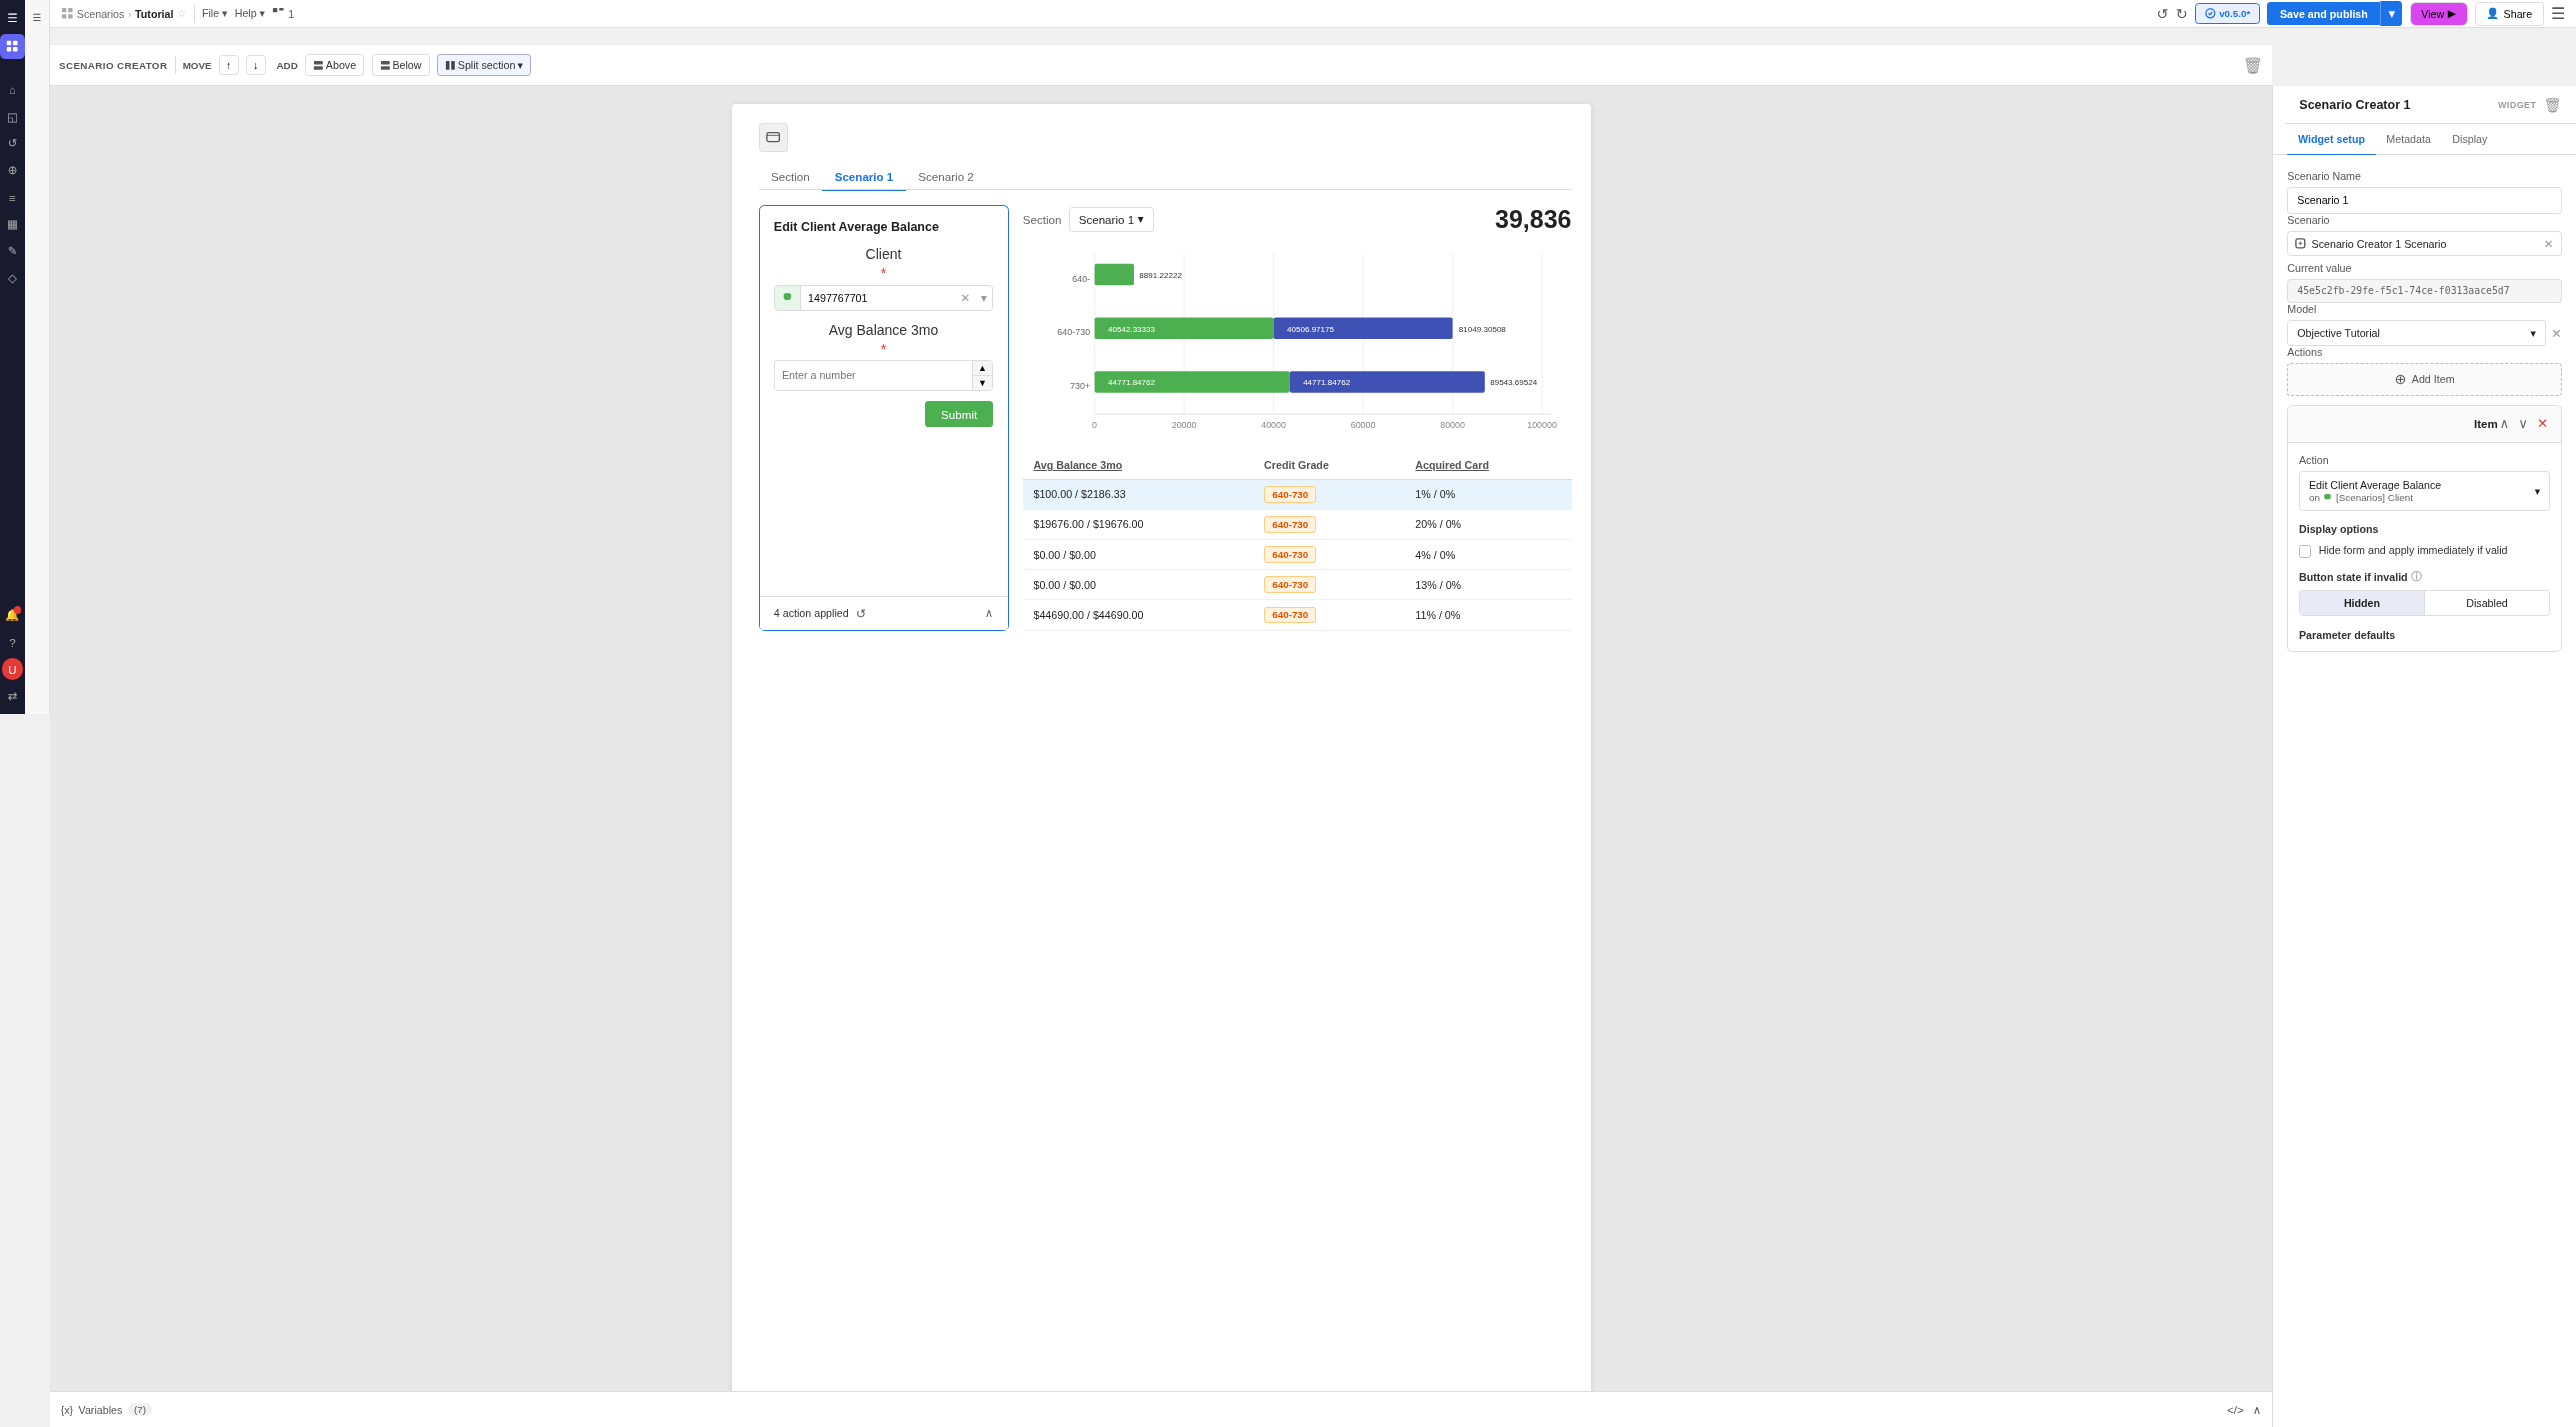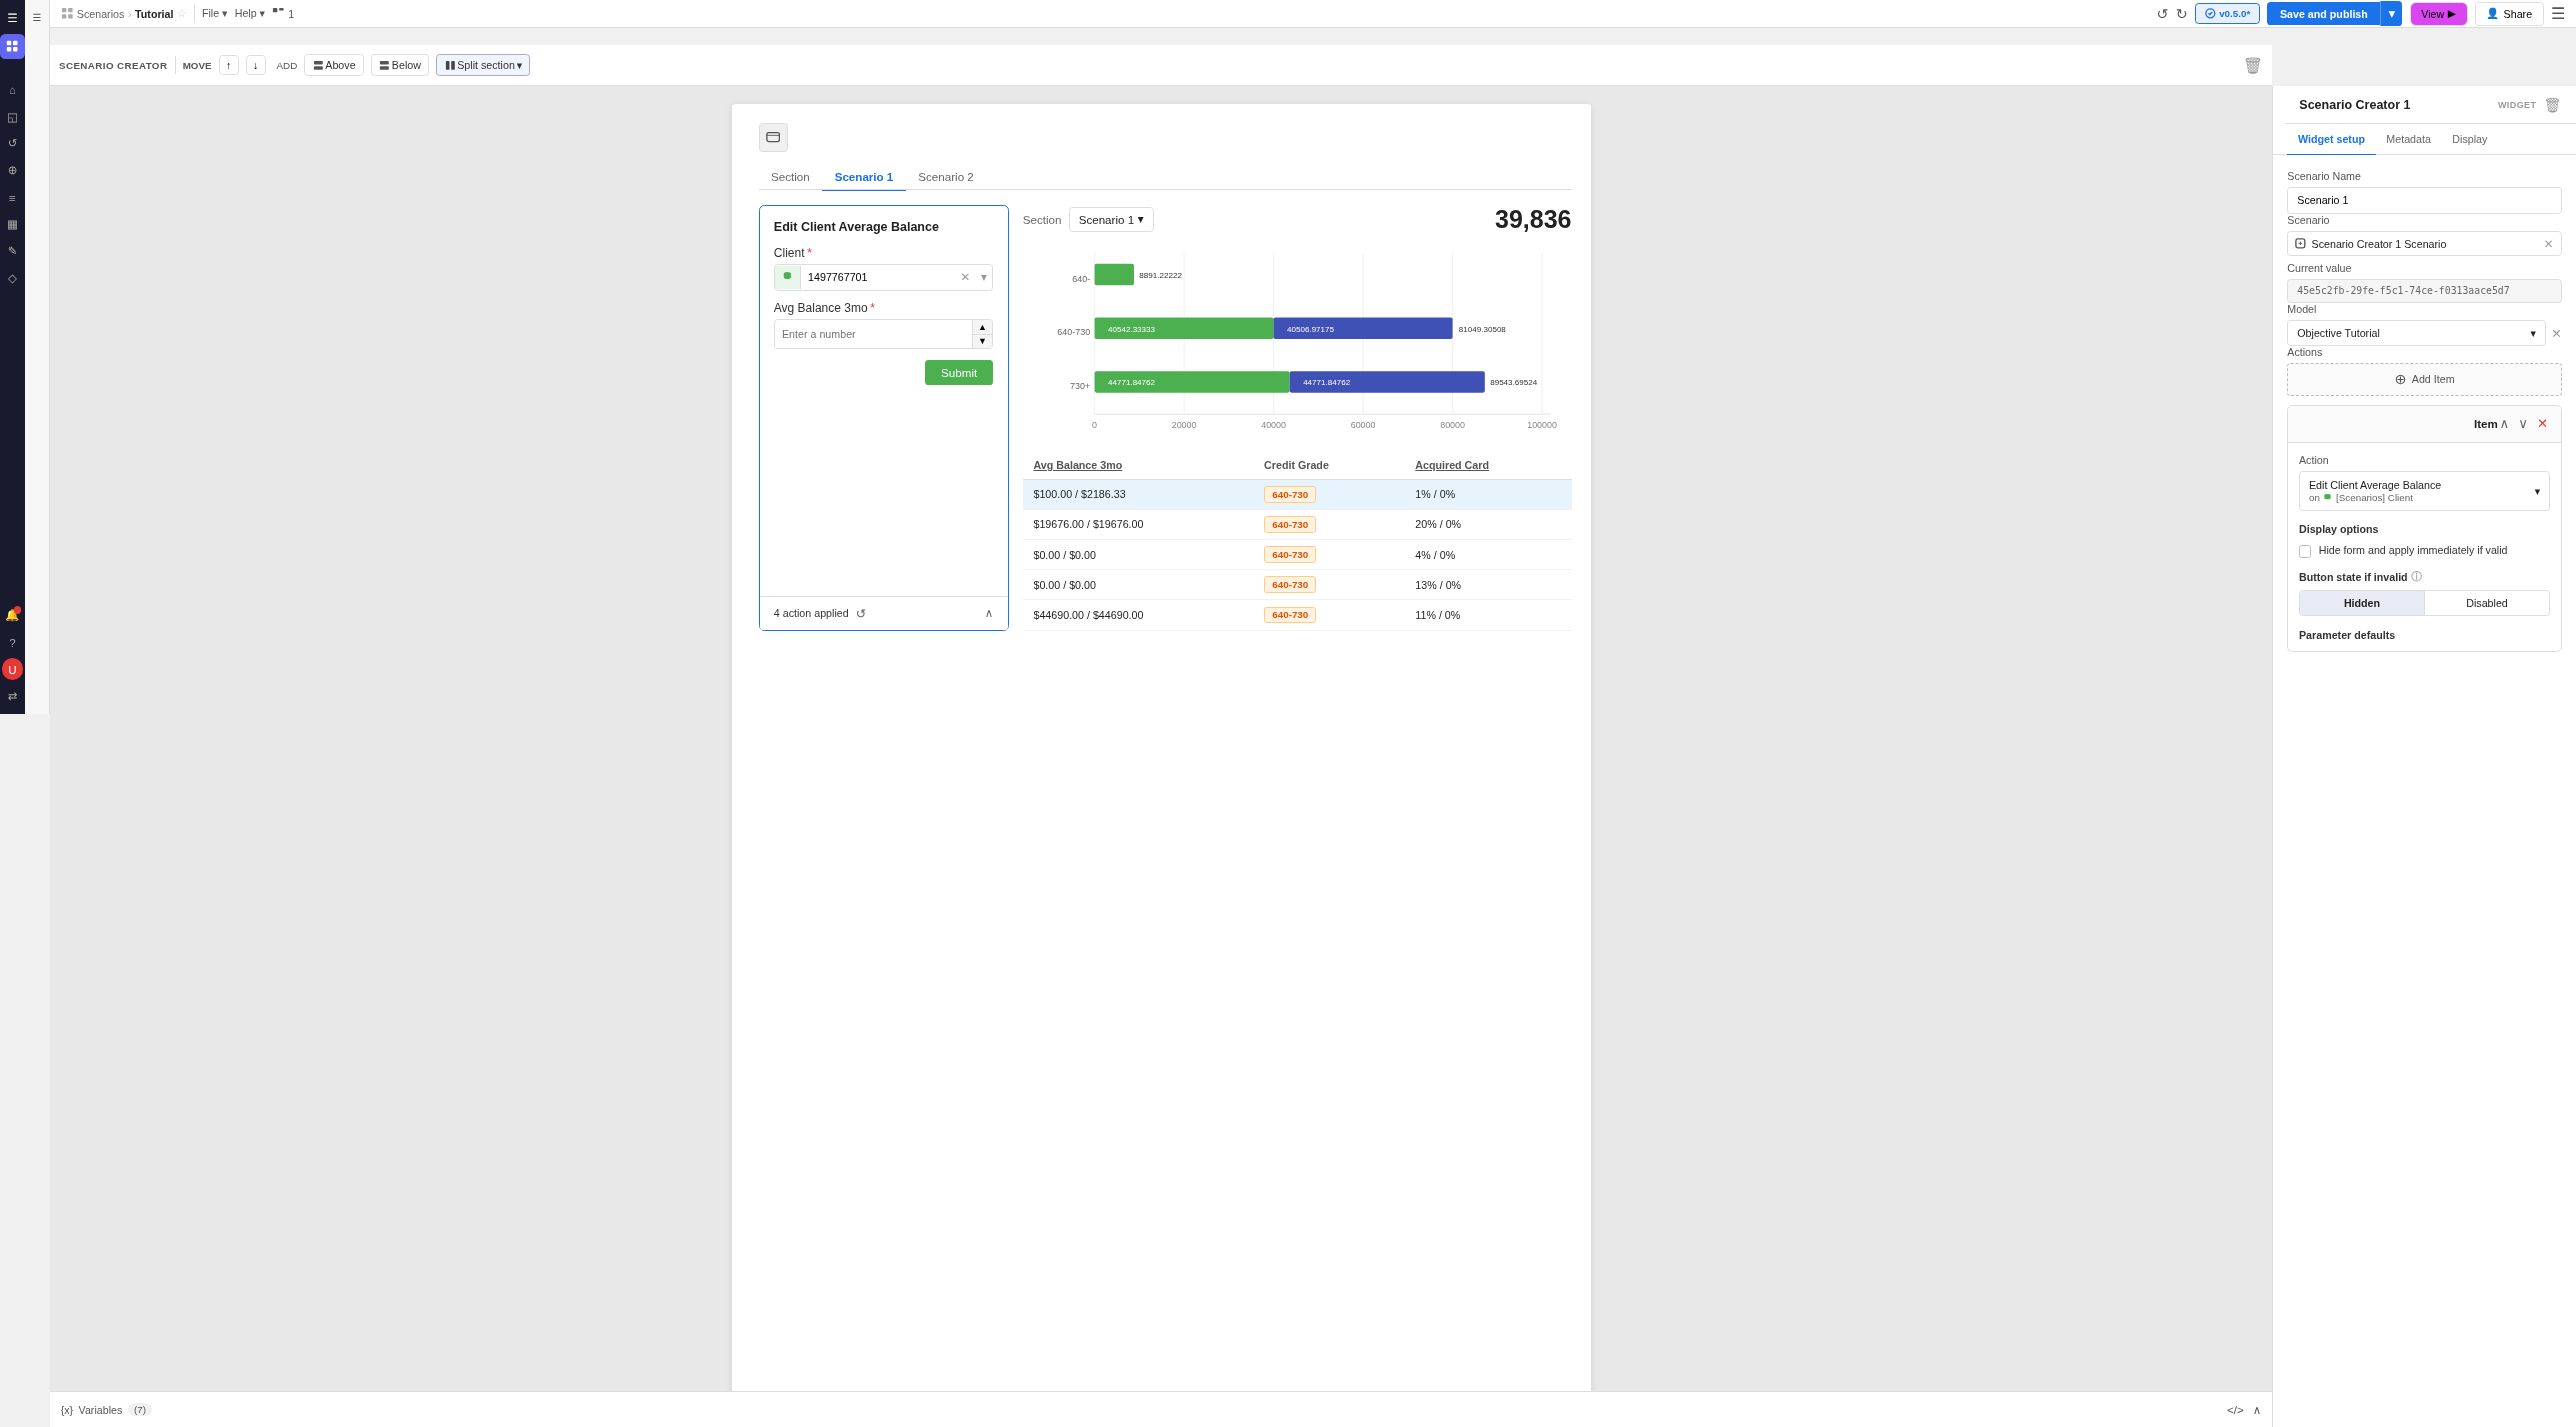--- a/index.html
+++ b/index.html
@@ -99,21 +99,21 @@
     
     .scenario-layout { display: flex; gap: 0; }
 
     
     .form-panel {
       width: 250px; min-width: 250px; border: 1.8px solid #1a73e8; border-radius: 5.4px;
       padding: 14.3px; background: #fff; position: relative;
     }
     .form-title { font-size: 12.5px; font-weight: 600; color: #222; margin-bottom: 12.5px; }
     .form-field { margin-bottom: 10.7px; }
-    .form-label { font-size: 12px; font-weight: 500; color: #333; margin-bottom: 3.6px; display: flex; align-items: center; gap: 2.7px; }
+    .form-label { font-size: 14px; font-weight: 500; color: #333; margin-bottom: 3.6px; display: flex; align-items: center; gap: 2.7px; flex-direction: column; }
     .required { color: #e53935; }
     .form-input-wrap { display: flex; align-items: center; border: 0.9px solid #ddd; border-radius: 3.6px; overflow: hidden; }
     .form-input-icon { padding: 5.4px 7.2px; background: #f0f8f0; border-right: 0.9px solid #ddd; color: #4caf50; font-size: 10.7px; }
     .form-input { flex: 1; padding: 5.4px 7.2px; border: none; outline: none; font-size: 10.7px; }
     .form-input-clear { padding: 5.4px 5.4px; color: #999; cursor: pointer; }
     .form-input-expand { padding: 5.4px 5.4px; color: #999; cursor: pointer; }
     .submit-btn {
       float: right; background: #4caf50; color: #fff; border: none;
       padding: 6.3px 16px; border-radius: 3.6px; cursor: pointer; font-size: 11.6px;
     }
@@ -354,21 +354,21 @@
     <button style="background:none;border:none;cursor:pointer;color:#555;font-size:16px;">☰</button>
   </div>
 </div>
 
 <div class="toolbar-full">
   <span style="font-size:9.8px;font-weight:700;color:#555;letter-spacing:0.4px;">SCENARIO CREATOR</span>
   <div style="width:0.9px;height:18px;background:#ddd;"></div>
   <span style="font-size:9.8px;font-weight:700;color:#555;">MOVE</span>
   <button style="background:none;border:0.9px solid #ddd;border-radius:3.6px;padding:2.7px 6.3px;cursor:pointer;font-size:10.7px;">↑</button>
   <button style="background:none;border:0.9px solid #ddd;border-radius:3.6px;padding:2.7px 6.3px;cursor:pointer;font-size:10.7px;">↓</button>
-  <span style="font-size:9.8px;font-weight:400;color:#555;margin-left:3.6px;">ADD</span>
+  <span style="font-size:9.8px;font-weight:700;color:#555;margin-left:3.6px;">ADD</span>
   <button class="toolbar-btn">
     <svg width="10.7" height="10.7" viewBox="0 0 12 12" fill="#555">
         <rect x="1" y="1" width="10" height="4" rx="1"></rect>
         <rect x="1" y="7" width="10" height="4" rx="1"></rect>
       </svg>
     <span>Above</span>
   </button>
   <button class="toolbar-btn">
     <svg width="10.7" height="10.7" viewBox="0 0 12 12" fill="#555">
         <rect x="1" y="1" width="10" height="4" rx="1"></rect>

